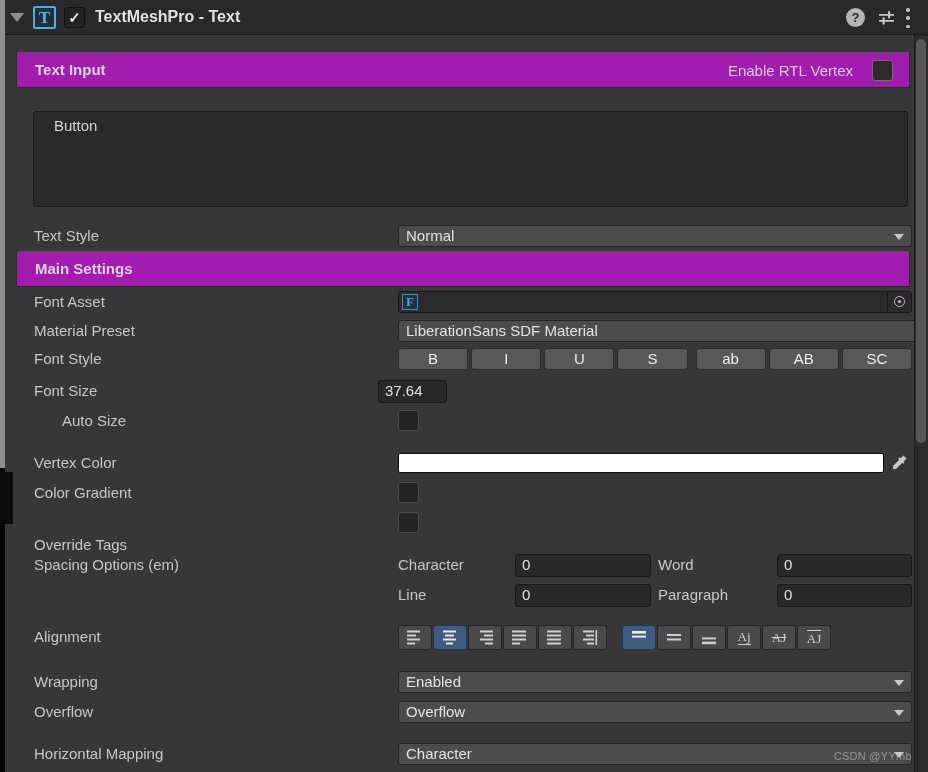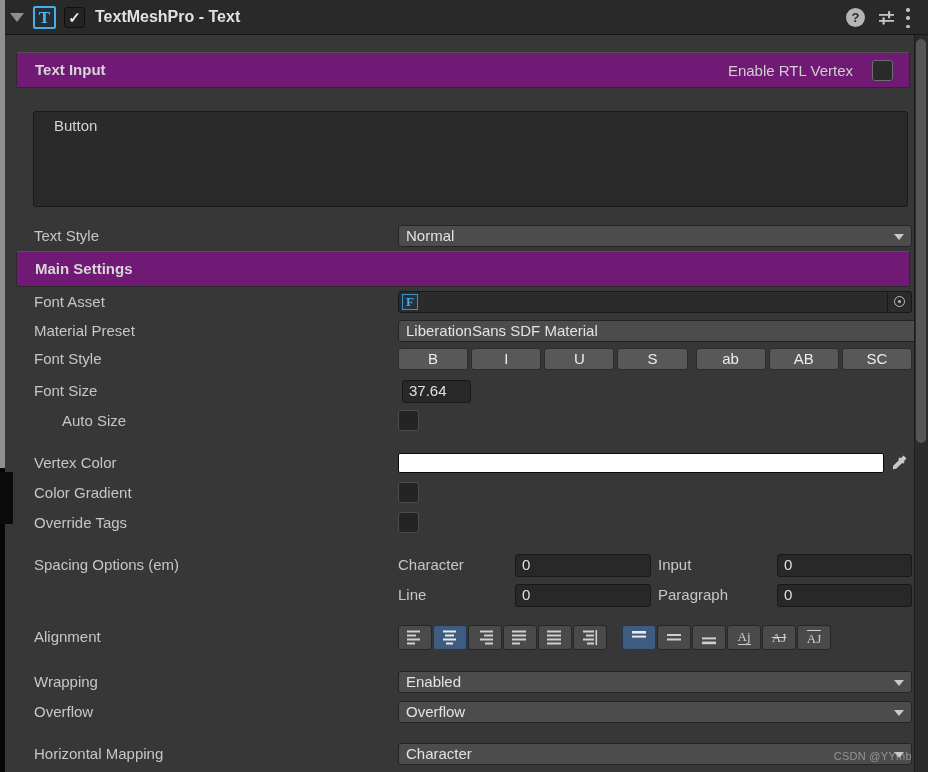--- a/index.html
+++ b/index.html
@@ -21,21 +21,21 @@
   .help-icon{left:846px;top:8px;width:19px;height:19px;border-radius:50%;background:#b5b5b5;color:#2b2b2b;
     font-size:13px;font-weight:bold;text-align:center;line-height:19px;}
   .presets-icon{left:877px;top:8px;width:19px;height:19px;}
   .kebab{left:905px;top:8px;width:6px;height:20px;display:flex;flex-direction:column;justify-content:space-between;align-items:center;}
   .kebab i{width:3.5px;height:3.5px;border-radius:50%;background:#c3c3c3;}
   
   .lstrip-top{left:0;top:0;width:5px;height:468px;background:#8f8f8f;}
   .lstrip-bot{left:0;top:468px;width:5px;height:304px;background:#070707;}
   .lstrip-notch{left:0;top:472px;width:13px;height:52px;background:#0b0b0b;}
   
-  .secbar{left:16px;width:894px;height:36px;background:#701a75;border:1px solid #2a2a2a;border-top-color:#525252;border-radius:2px;}
+  .secbar{left:16px;width:894px;height:36px;background:#a21caf;border:1px solid #2a2a2a;border-top-color:#525252;border-radius:2px;}
   .secbar .sectitle{position:absolute;left:18px;top:8px;font-size:15px;font-weight:bold;color:#d6d6d6;}
   
   .lbl{font-size:15px;color:#c6c6c6;line-height:22px;}
   .field{background:#282828;border:1px solid #181818;border-radius:3px;color:#e0e0e0;font-size:15px;line-height:20px;padding-left:6px;}
   .dd{background:#4c4c4c;border:1px solid #242424;border-radius:3px;height:22px;color:#e2e2e2;font-size:15px;line-height:20px;padding-left:7px;}
   .dd .arrow{position:absolute;right:7px;top:8px;width:0;height:0;border-left:5px solid transparent;border-right:5px solid transparent;border-top:6px solid #c9c9c9;}
   .chk{width:21px;height:21px;background:#242424;border:1px solid #4d4d4d;border-radius:3px;}
   .textarea{left:33px;top:111px;width:875px;height:96px;background:#2a2a2a;border:1px solid #191919;border-radius:3px;
     color:#d4d4d4;font-size:15px;padding:5px 20px;}
   
@@ -136,43 +136,43 @@
     <div class="stylebtn">B</div>
     <div class="stylebtn">I</div>
     <div class="stylebtn">U</div>
     <div class="stylebtn">S</div>
     <div class="stylebtn grp-gap">ab</div>
     <div class="stylebtn">AB</div>
     <div class="stylebtn">SC</div>
   </div>
 
   <div class="abs lbl" style="left:34px;top:380px;">Font Size</div>
-  <div class="abs field" style="left:402px;top:380px;width:69px;height:23px;">37.64</div>
+  <div class="abs field" style="left:378px;top:380px;width:69px;height:23px;">37.64</div>
 
   <div class="abs lbl" style="left:62px;top:410px;">Auto Size</div>
   <div class="abs chk" style="left:398px;top:410px;"></div>
 
   <div class="abs lbl" style="left:34px;top:452px;">Vertex Color</div>
   <div class="abs swatch" style="top:453px;"></div>
   <div class="abs eyedrop" style="top:452px;">
     <svg width="24" height="22" viewBox="0 0 24 22">
       <path fill="#c8c8c8" d="M15.5 3.5 L18.5 6.5 L15.8 9.2 L16.7 10.1 L15 11.8 L14.1 10.9 L8.2 16.8 L4.8 17.2 L5.2 13.8 L11.1 7.9 L10.2 7 L11.9 5.3 L12.8 6.2 Z"></path>
     </svg>
   </div>
 
   <div class="abs lbl" style="left:34px;top:482px;">Color Gradient</div>
   <div class="abs chk" style="left:398px;top:482px;"></div>
 
-  <div class="abs lbl" style="left:34px;top:512px;text-align:center;">Override Tags</div>
+  <div class="abs lbl" style="left:34px;top:534px;text-align:center;">Override Tags</div>
   <div class="abs chk" style="left:398px;top:512px;"></div>
 
   <div class="abs lbl" style="left:34px;top:554px;">Spacing Options (em)</div>
   <div class="abs lbl" style="left:398px;top:554px;">Character</div>
   <div class="abs field" style="left:515px;top:554px;width:136px;height:23px;">0</div>
-  <div class="abs lbl" style="left:658px;top:554px;">Input</div>
+  <div class="abs lbl" style="left:658px;top:554px;">Word</div>
   <div class="abs field" style="left:777px;top:554px;width:135px;height:23px;">0</div>
   <div class="abs lbl" style="left:398px;top:584px;">Line</div>
   <div class="abs field" style="left:515px;top:584px;width:136px;height:23px;">0</div>
   <div class="abs lbl" style="left:658px;top:584px;">Paragraph</div>
   <div class="abs field" style="left:777px;top:584px;width:135px;height:23px;">0</div>
 
   <div class="abs lbl" style="left:34px;top:626px;">Alignment</div>
   <div class="abs agroup" style="left:398px;top:625px;">
     <div class="alignbtn">
       <svg width="18" height="17" viewBox="0 0 18 17">

